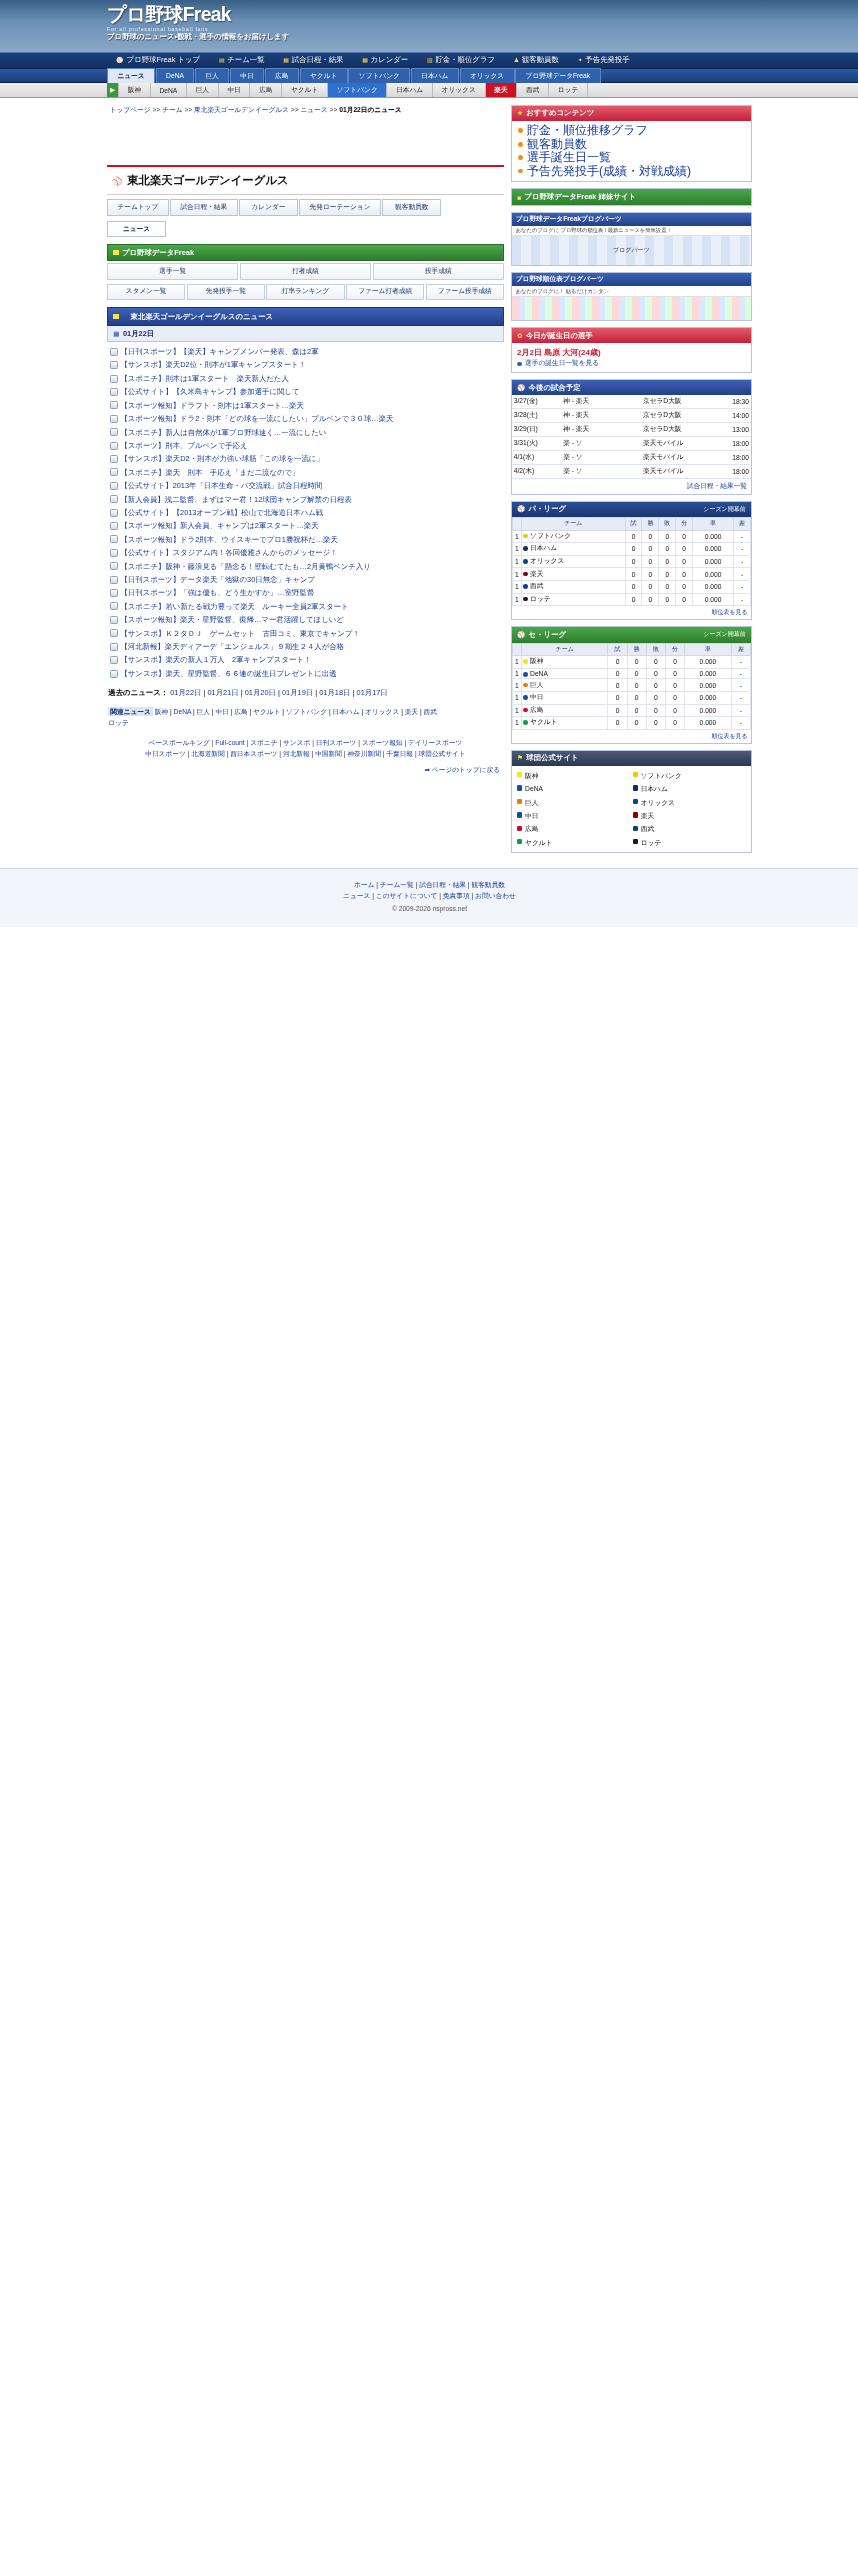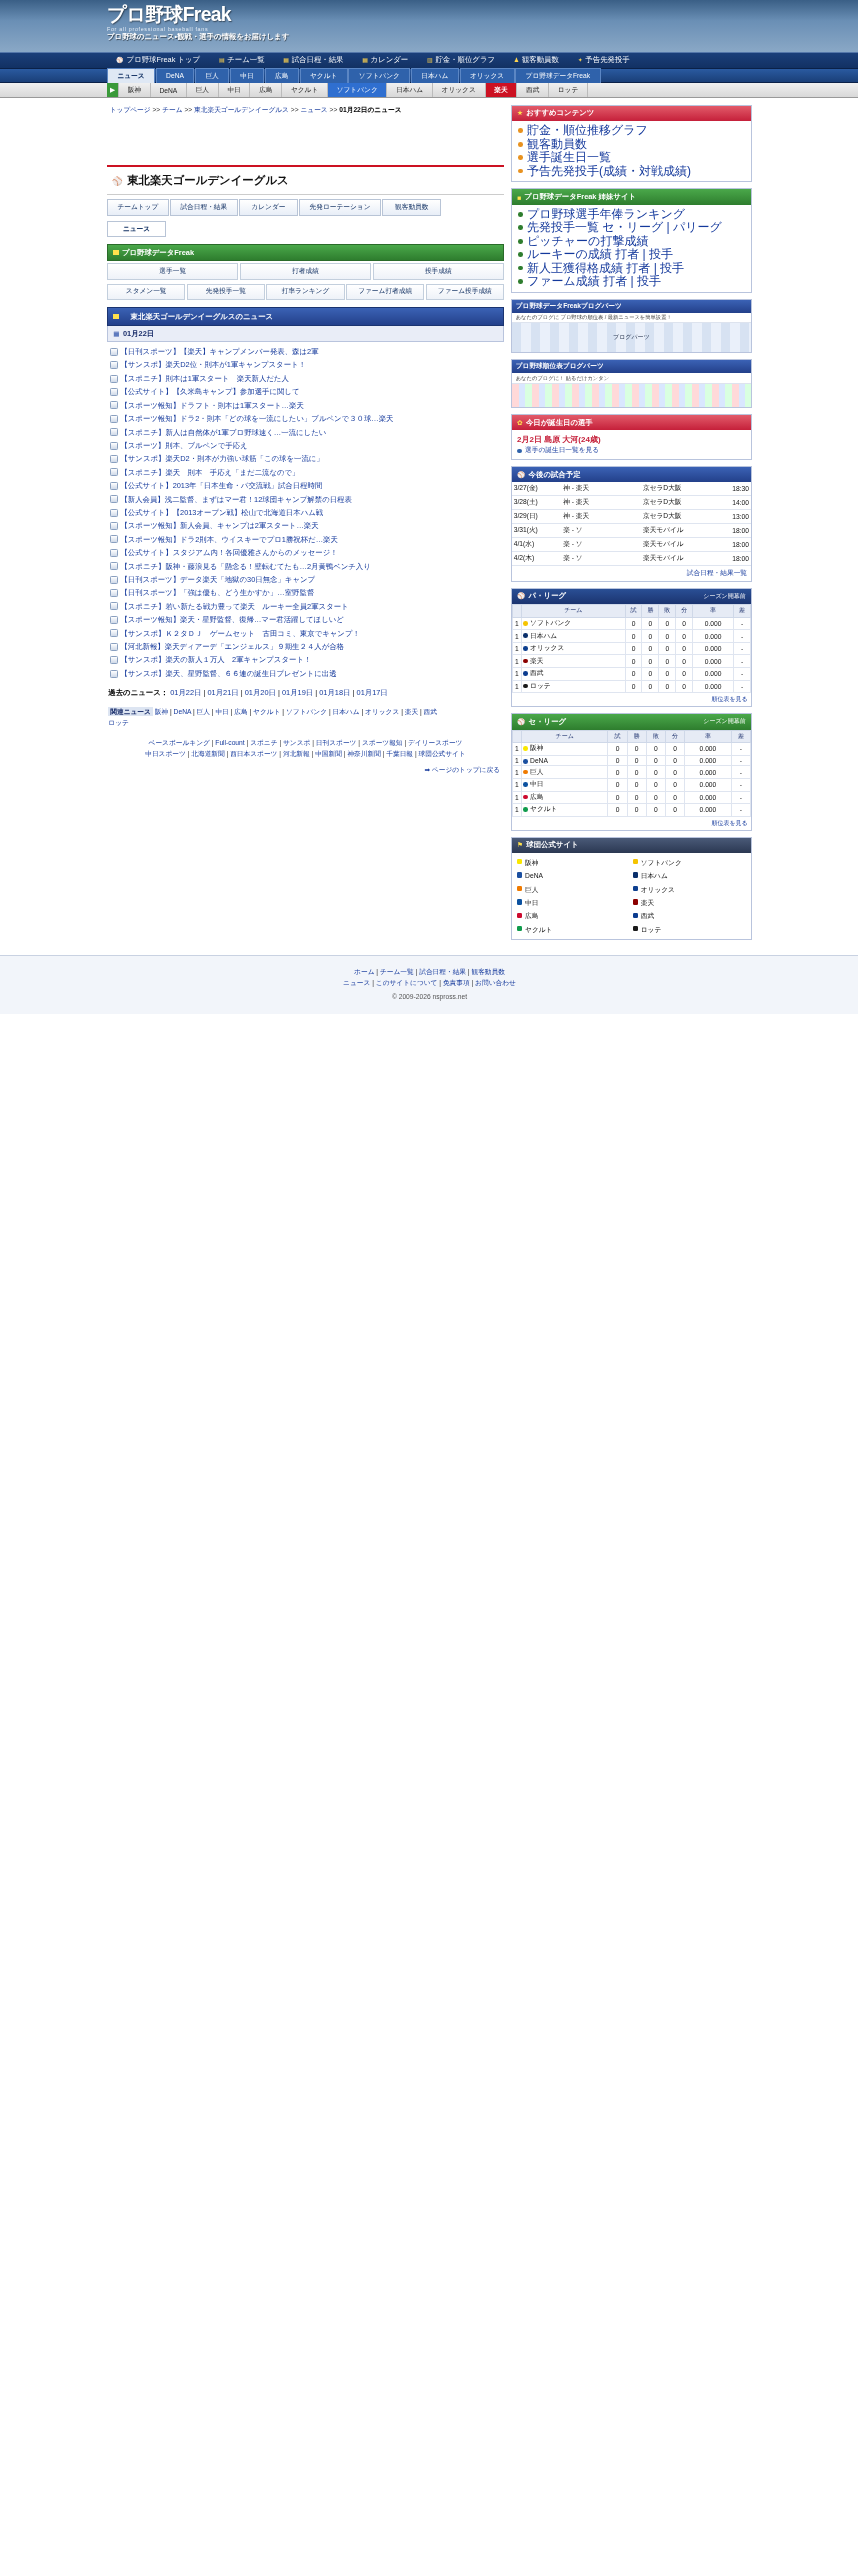--- a/index.html
+++ b/index.html
@@ -622,30 +622,20 @@
             <li><a href="#">予告先発投手(成績・対戦成績)</a></li>
           </ul>
         </div>
       </div>
 
       <div class="panel">
         <div class="panel-h green">
           <span class="st">■</span>
           <span>プロ野球データFreak 姉妹サイト</span>
         </div>
-        <div class="panel-b">
-          <ul class="plist green">
-            <li><a href="#">プロ野球選手年俸ランキング</a></li>
-            <li><a href="#">先発投手一覧 セ・リーグ | パリーグ</a></li>
-            <li><a href="#">ピッチャーの打撃成績</a></li>
-            <li><a href="#">ルーキーの成績 打者 | 投手</a></li>
-            <li><a href="#">新人王獲得格成績 打者 | 投手</a></li>
-            <li><a href="#">ファーム成績 打者 | 投手</a></li>
-          </ul>
-        </div>
       </div>
 
       <div class="bannerbox">
         <div class="banner-h">プロ野球データFreakブログパーツ</div>
         <div class="banner-h2">あなたのブログに プロ野球の順位表 / 最新ニュースを簡単設置！</div>
         <div class="banner-art">
           <span>ブログパーツ</span>
         </div>
       </div>
 

